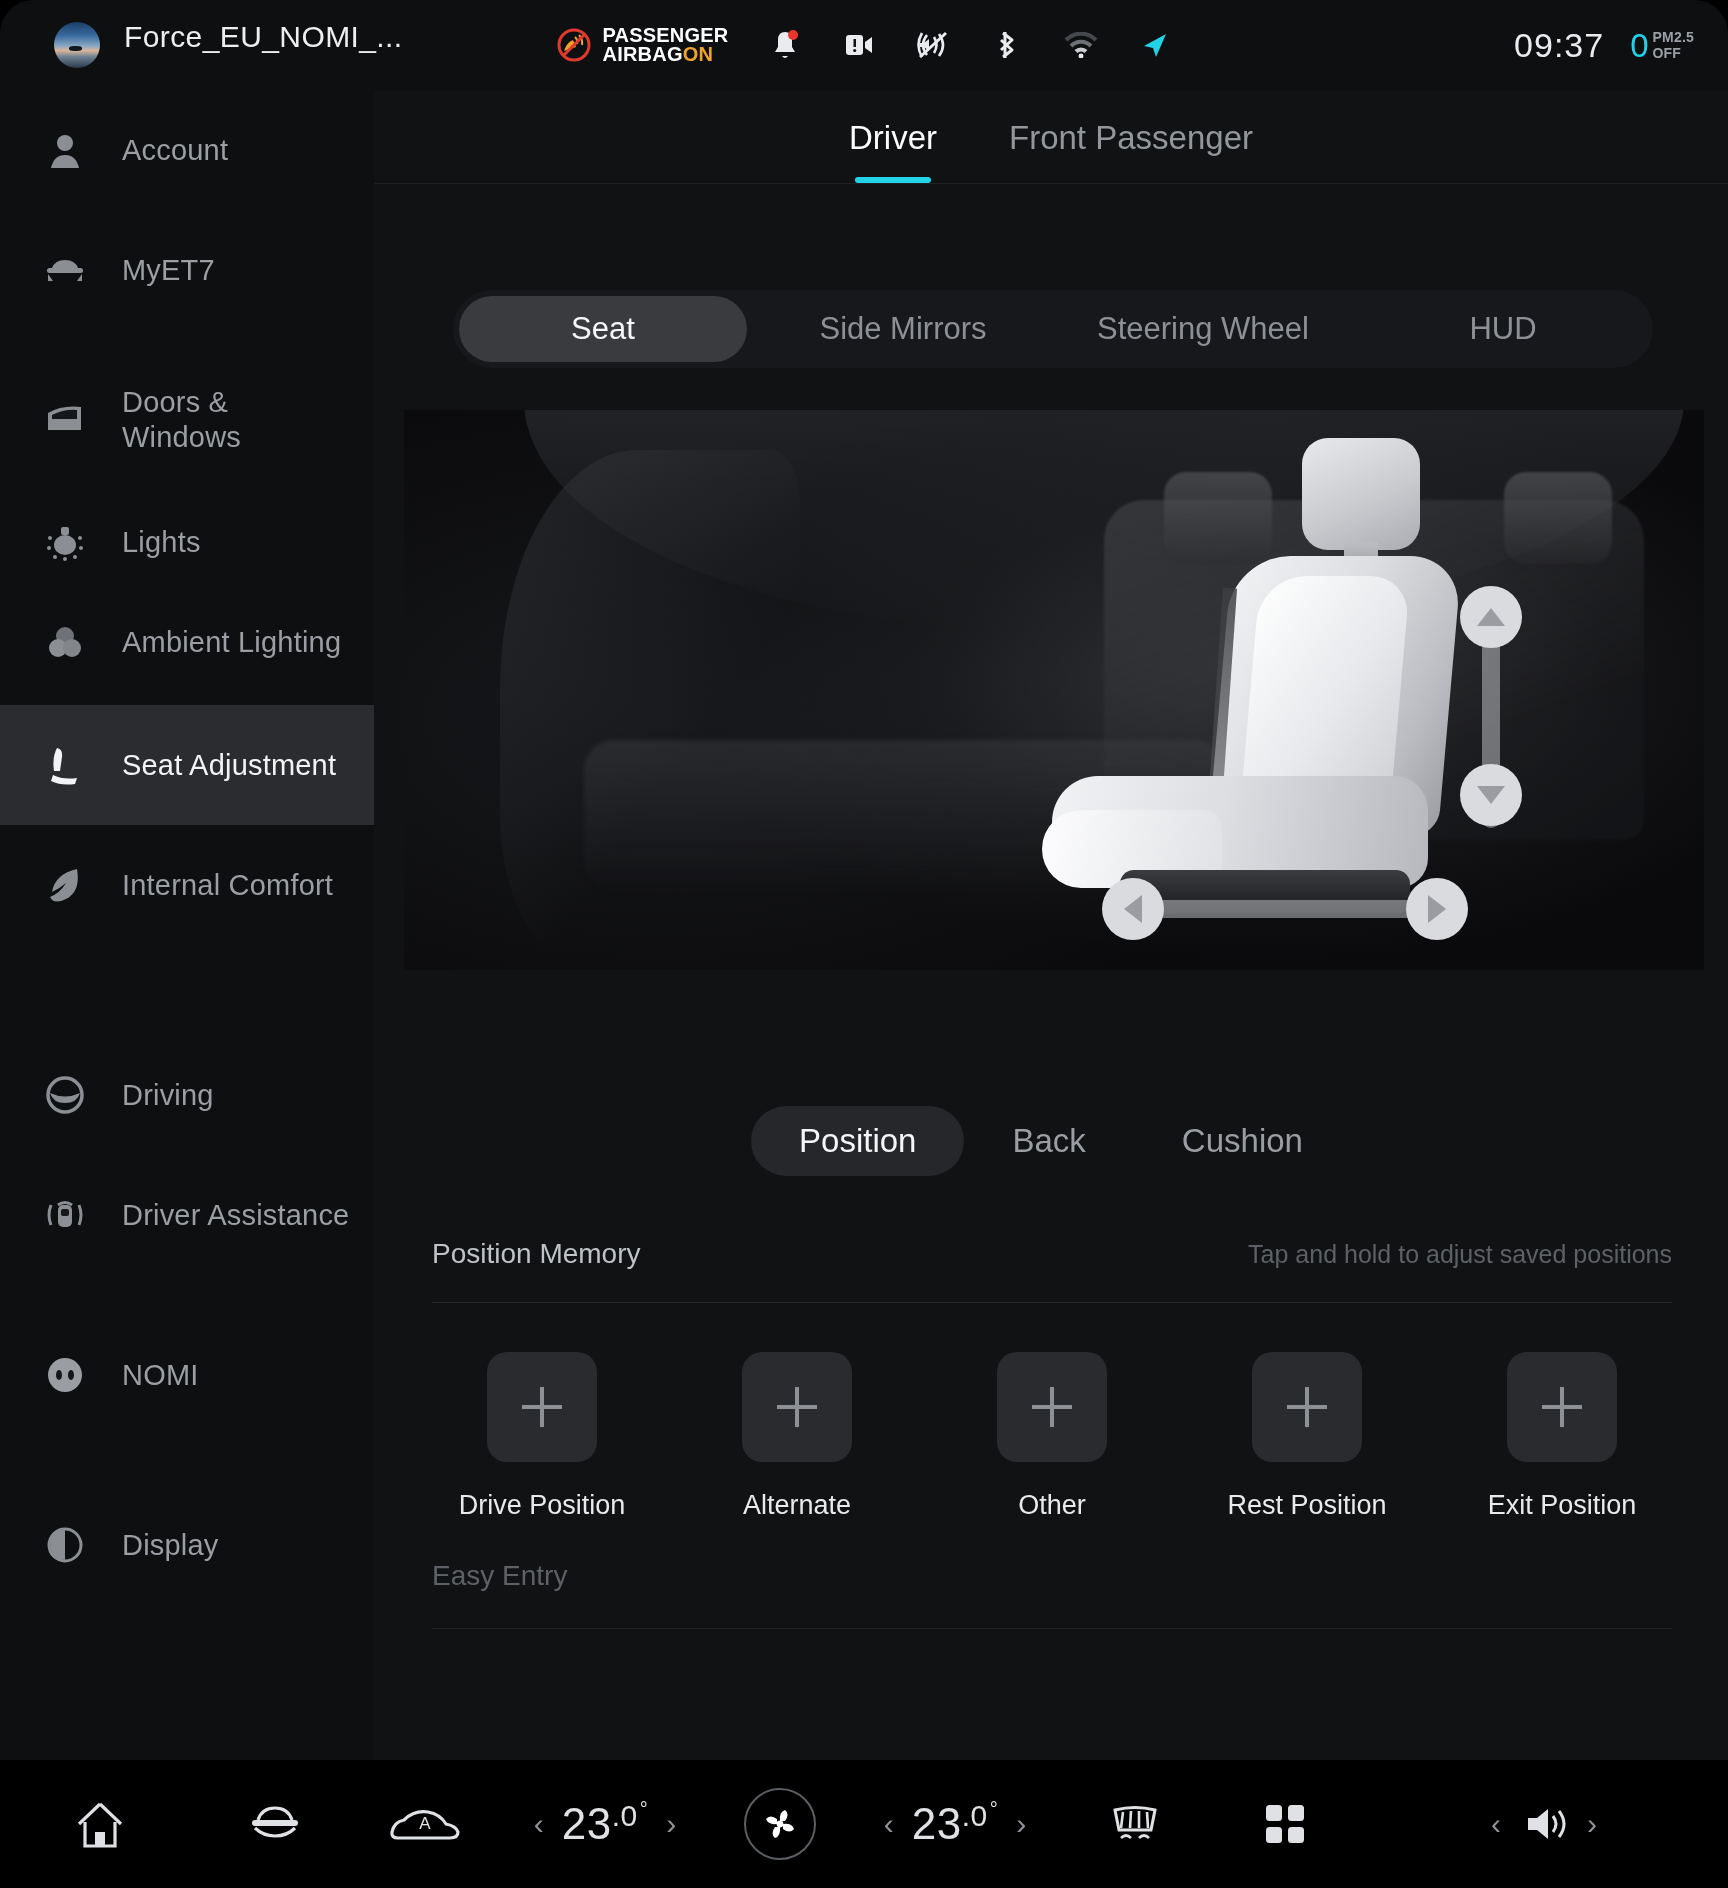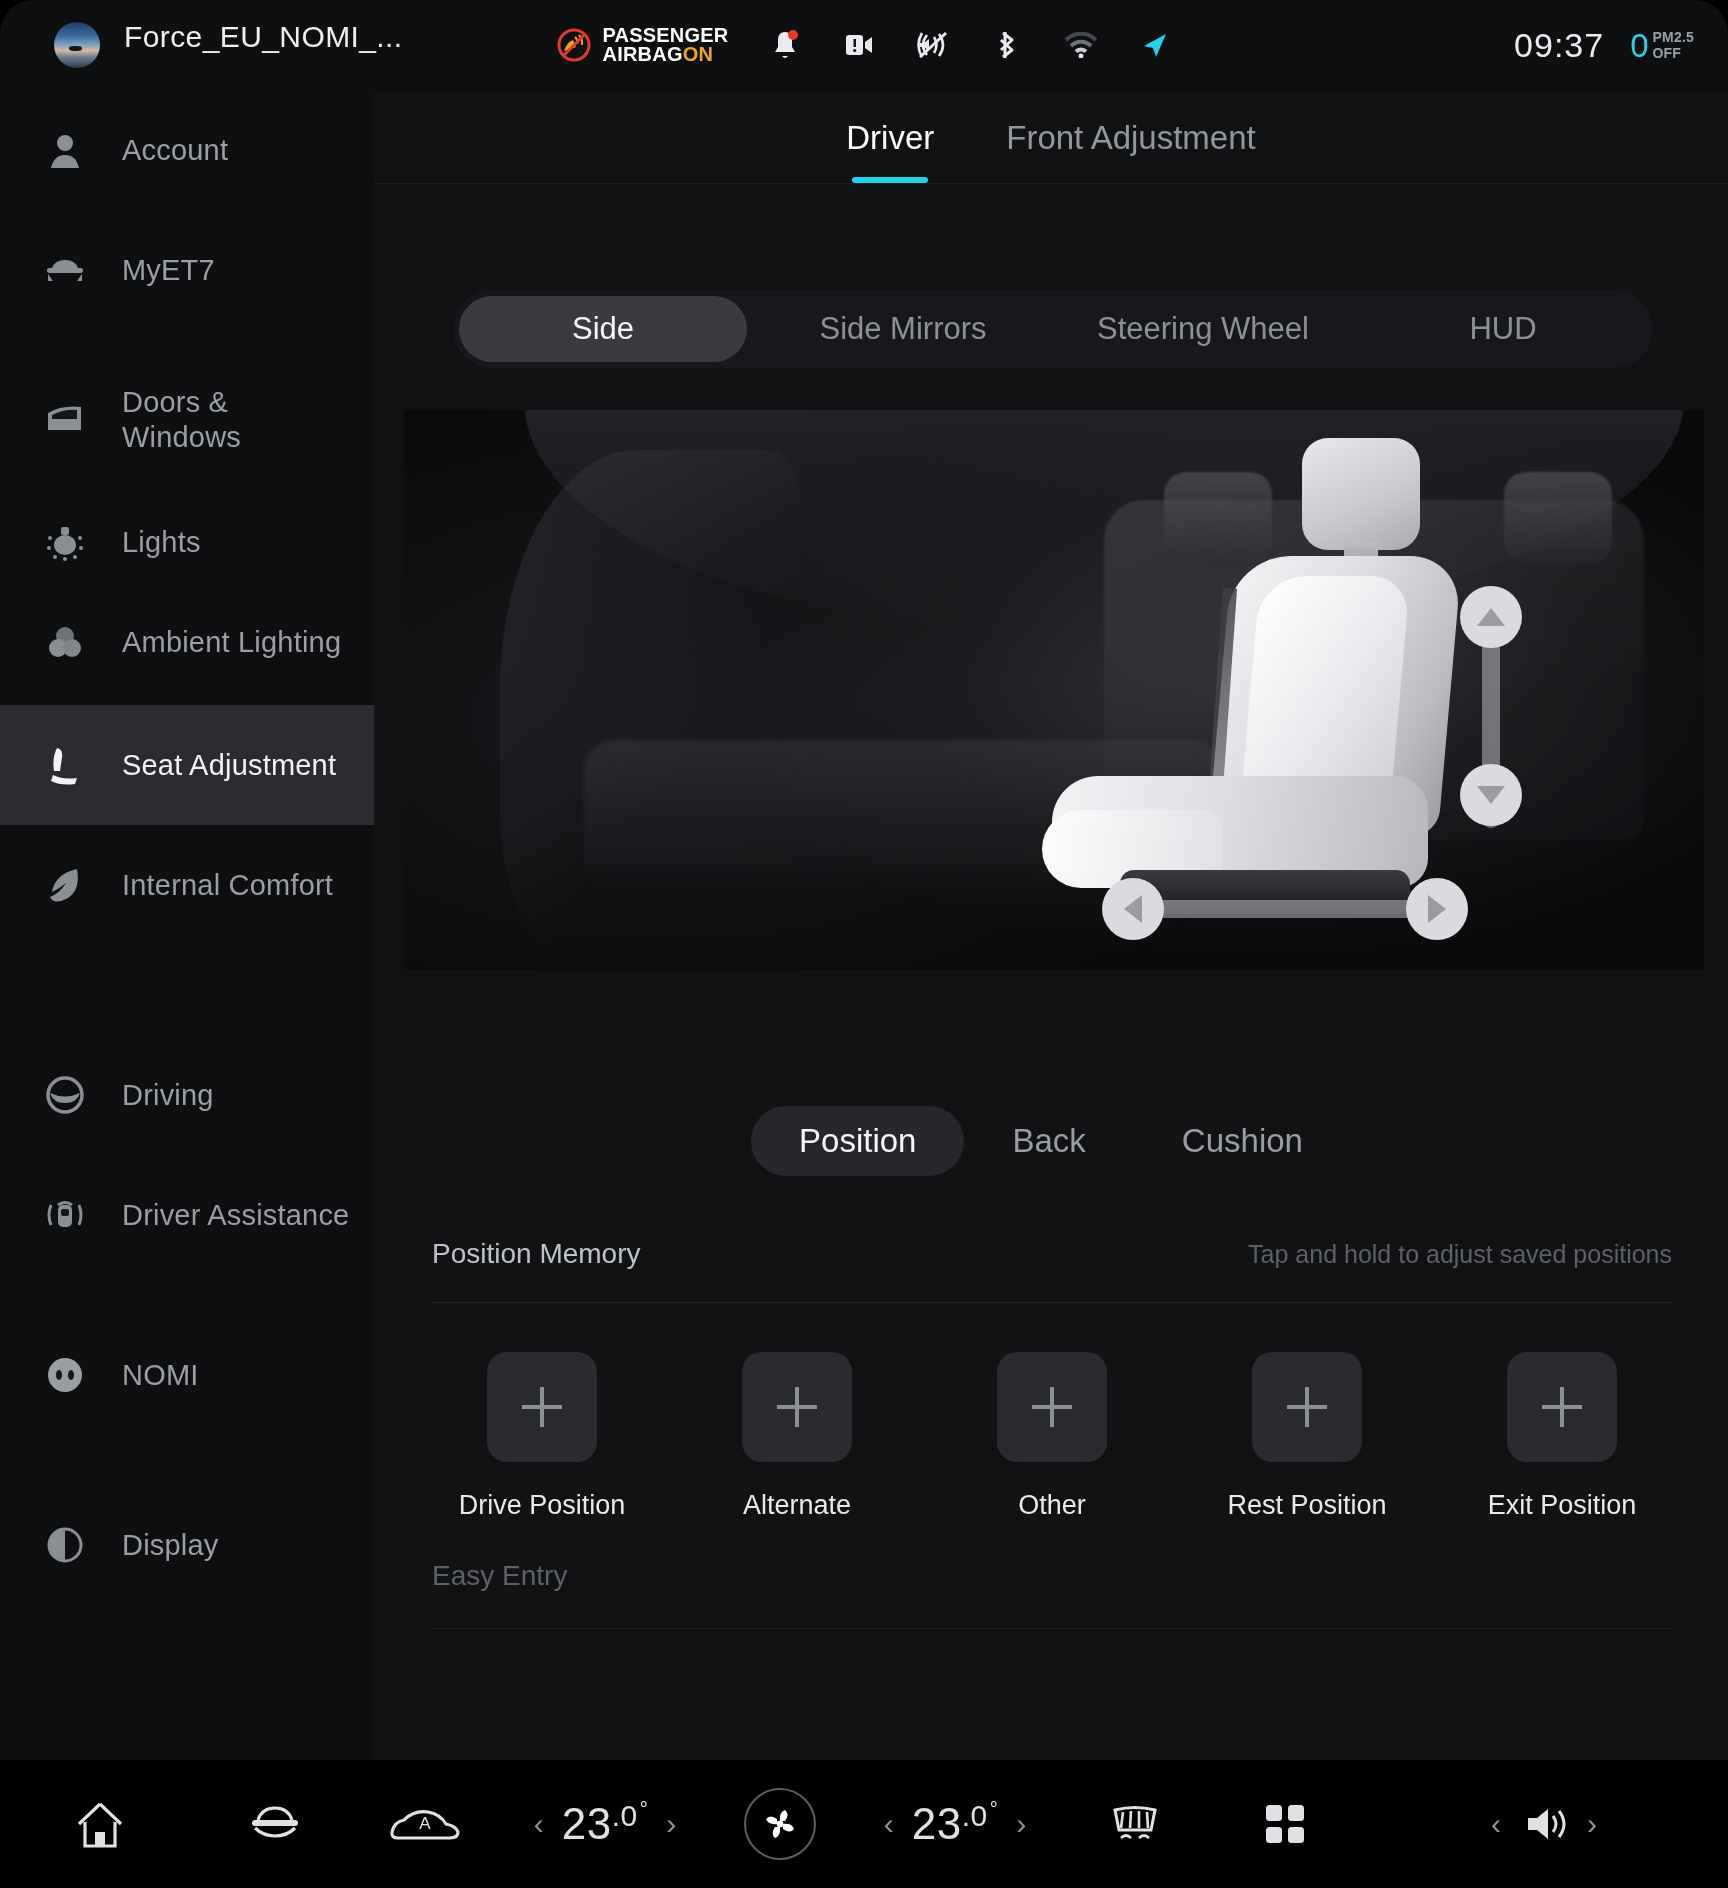--- a/index.html
+++ b/index.html
@@ -498,27 +498,27 @@
     </div>
 
     <div class="main">
 
       <div class="toptabs">
         <div class="ttab active">
           <span>Driver</span>
           <span class="ul"></span>
         </div>
         <div class="ttab">
-          <span>Front Adjustment</span>
+          <span>Front Passenger</span>
         </div>
       </div>
       <div class="hr-top"></div>
 
       <div class="segwrap">
-        <div class="seg active">Side</div>
+        <div class="seg active">Seat</div>
         <div class="seg">Side Mirrors</div>
         <div class="seg">Steering Wheel</div>
         <div class="seg">HUD</div>
       </div>
 
       <div class="stage">
         <div class="cabin"></div>
         <div class="cabin-roof"></div>
         <div class="pillar"></div>
         <div class="rearseat"></div>

